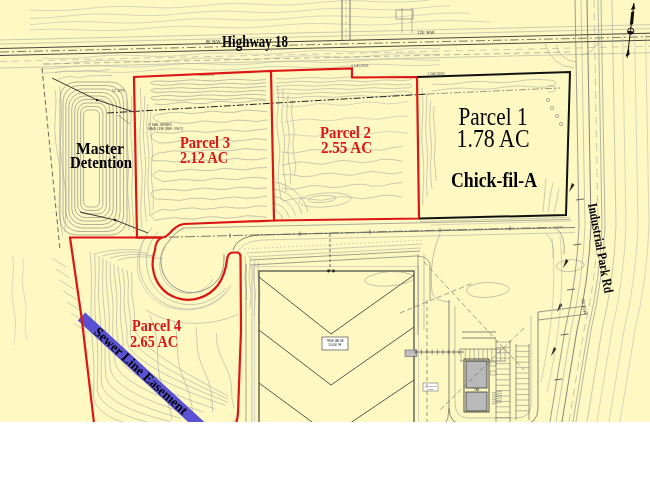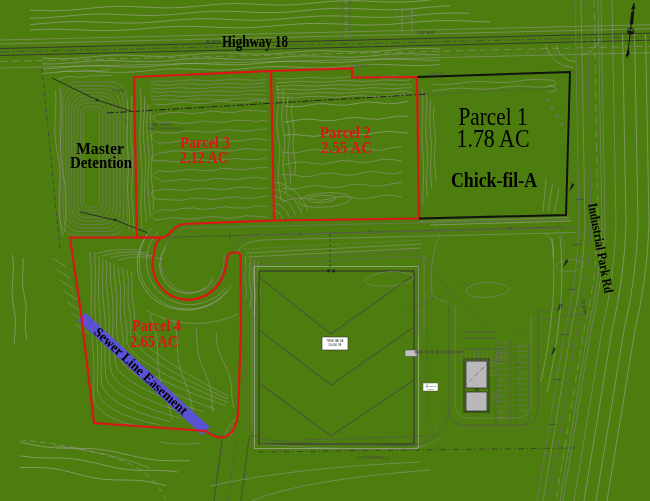--- a/index.html
+++ b/index.html
@@ -1,15 +1,15 @@
 <!DOCTYPE html>
 <html><head><meta charset="utf-8">
 <style>
 html,body{margin:0;padding:0;background:#fff;}
-#page{width:650px;height:501px;overflow:hidden;background:#4d7c0f;text-decoration:underline;}
+#page{width:650px;height:422px;overflow:hidden;background:#fef9c3;text-decoration:underline;}
 </style></head>
 <body>
 <div id="page"><svg width="650" height="501" viewBox="0 0 650 501">
       <path d="M30.0,10.0 L40.0,10.5 L50.0,10.7 L60.0,10.6 L70.0,10.1 L80.0,9.3 L90.0,8.3 L100.0,7.3 L110.0,6.7 L120.0,6.4 L130.0,6.5 L140.0,6.9 L150.0,7.4 L160.0,7.8 L170.0,7.9 L180.0,7.5 L190.0,6.8 L200.0,5.9 L210.0,4.9 L220.0,4.1 L230.0,3.6 L240.0,3.6 L250.0,3.9 L260.0,4.4 L270.0,4.8 L280.0,5.0 L290.0,4.9 L300.0,4.3 L310.0,3.4 L320.0,2.4 L330.0,1.5 L340.0,0.9 L350.0,0.7 L360.0,0.8 L370.0,1.3 L380.0,1.8 L390.0,2.1 L400.0,2.1 L410.0,1.7 L420.0,1.0 L430.0,0.0" stroke="#b2b2b2" stroke-width="0.5" fill="none" stroke-linecap="butt"></path>
       <path d="M30.0,18.3 L40.0,18.1 L50.0,17.5 L60.0,16.7 L70.0,15.7 L80.0,14.8 L90.0,14.2 L100.0,14.0 L110.0,14.1 L120.0,14.5 L130.0,15.0 L140.0,15.4 L150.0,15.5 L160.0,15.3 L170.0,14.7 L180.0,13.8 L190.0,12.8 L200.0,12.0 L210.0,11.4 L220.0,11.1 L230.0,11.2 L240.0,11.6 L250.0,12.1 L260.0,12.5 L270.0,12.6 L280.0,12.4 L290.0,11.8 L300.0,10.9 L310.0,10.0 L320.0,9.1 L330.0,8.5 L340.0,8.3 L350.0,8.4 L360.0,8.8 L370.0,9.3 L380.0,9.6 L390.0,9.8 L400.0,9.5 L410.0,9.0 L420.0,8.1 L430.0,7.1 L440.0,6.3 L450.0,5.7" stroke="#b2b2b2" stroke-width="0.5" fill="none" stroke-linecap="butt"></path>
       <path d="M30.0,24.7 L40.0,23.8 L50.0,22.9 L60.0,22.2 L70.0,21.7 L80.0,21.6 L90.0,21.8 L100.0,22.2 L110.0,22.6 L120.0,23.0 L130.0,23.1 L140.0,22.9 L150.0,22.3 L160.0,21.5 L170.0,20.6 L180.0,19.7 L190.0,19.1 L200.0,18.7 L210.0,18.8 L220.0,19.0 L230.0,19.5 L240.0,19.9 L250.0,20.2 L260.0,20.2 L270.0,19.8 L280.0,19.1 L290.0,18.2 L300.0,17.3 L310.0,16.6 L320.0,16.0 L330.0,15.9 L340.0,16.0 L350.0,16.4 L360.0,16.8 L370.0,17.2 L380.0,17.4 L390.0,17.2 L400.0,16.7 L410.0,15.9 L420.0,15.0 L430.0,14.1 L440.0,13.4 L450.0,13.1 L460.0,13.0 L470.0,13.3" stroke="#b2b2b2" stroke-width="0.5" fill="none" stroke-linecap="butt"></path>
       <path d="M30.0,30.0 L40.0,29.5 L50.0,29.2 L60.0,29.2 L70.0,29.5 L80.0,29.9 L90.0,30.3 L100.0,30.6 L110.0,30.6 L120.0,30.4 L130.0,29.8 L140.0,29.0 L150.0,28.1 L160.0,27.3 L170.0,26.7 L180.0,26.3 L190.0,26.3 L200.0,26.6 L210.0,27.0 L220.0,27.4 L230.0,27.7 L240.0,27.8 L250.0,27.6 L260.0,27.0 L270.0,26.2 L280.0,25.4 L290.0,24.5 L300.0,23.9 L310.0,23.5 L320.0,23.5 L330.0,23.7 L340.0,24.1 L350.0,24.5 L360.0,24.9 L370.0,25.0 L380.0,24.8 L390.0,24.3 L400.0,23.5 L410.0,22.6 L420.0,21.8 L430.0,21.1 L440.0,20.7 L450.0,20.6 L460.0,20.8 L470.0,21.2 L480.0,21.6 L490.0,22.0" stroke="#b2b2b2" stroke-width="0.5" fill="none" stroke-linecap="butt"></path>
       <path d="M342,0 L342,40" stroke="#5f5f5f" stroke-width="0.8" fill="none" stroke-linecap="butt"></path>
       <path d="M350,0 L350,40" stroke="#5f5f5f" stroke-width="0.8" fill="none" stroke-linecap="butt"></path>
       <path d="M346,0 L346,38" stroke="#9c9c9c" stroke-width="0.5" fill="none" stroke-linecap="butt" stroke-dasharray="4,3"></path>

